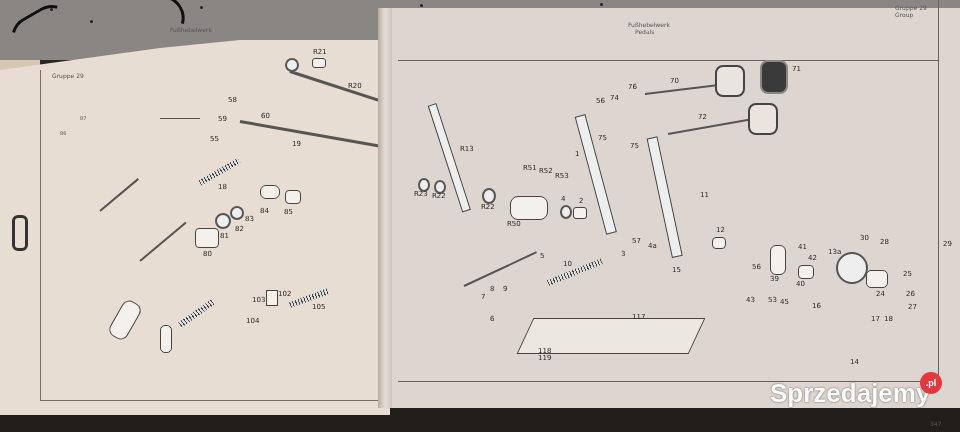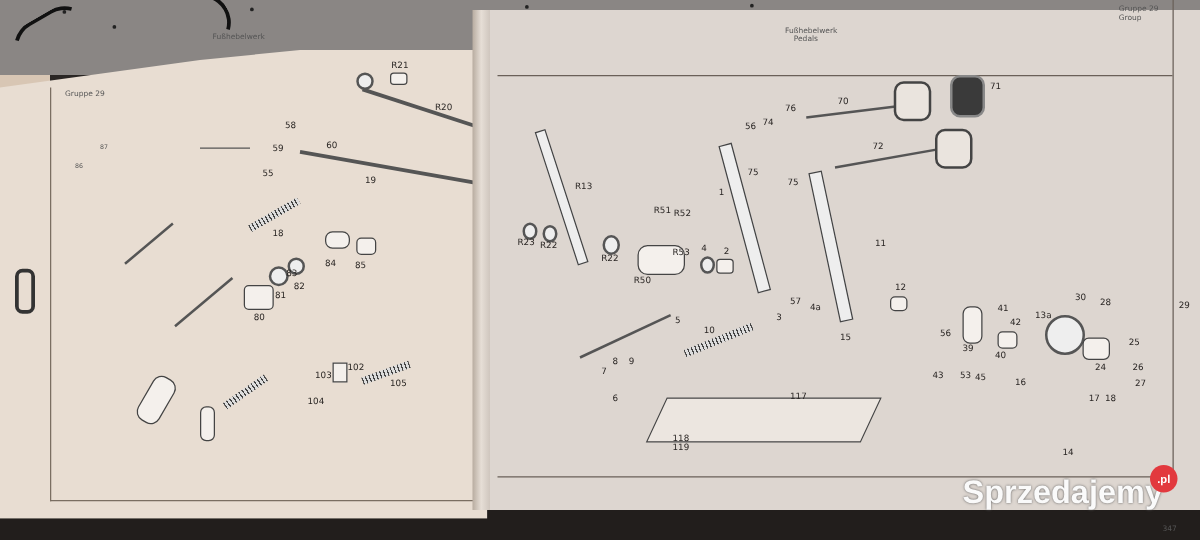--- a/index.html
+++ b/index.html
@@ -62,21 +62,21 @@
 <div class="lbl" style="left:200px;top:96px;margin-left:28px;">58</div>
 <div class="lbl" style="left:218px;top:115px;">59</div>
 <div class="lbl" style="left:225px;top:112px;margin-left:36px;">60</div>
 <div class="lbl" style="left:210px;top:135px;">55</div>
 <div class="part" style="left:195px;top:228px;width:22px;height:18px;border-radius:4px;"></div>
 <div class="lbl" style="left:203px;top:250px;">80</div>
 <div class="ring" style="left:215px;top:213px;width:12px;height:12px;"></div>
 <div class="lbl" style="left:220px;top:232px;">81</div>
 <div class="ring" style="left:230px;top:206px;width:10px;height:10px;"></div>
 <div class="lbl" style="left:235px;top:225px;">82</div>
-<div class="lbl" style="left:229px;top:215px;">83</div>
+<div class="lbl" style="left:245px;top:215px;">83</div>
 <div class="part" style="left:260px;top:185px;width:18px;height:12px;border-radius:6px;"></div>
 <div class="lbl" style="left:260px;top:207px;">84</div>
 <div class="part" style="left:285px;top:190px;width:14px;height:12px;border-radius:4px;"></div>
 <div class="lbl" style="left:284px;top:208px;">85</div>
 <div class="part" style="left:266px;top:290px;width:10px;height:14px;"></div>
 <div class="lbl" style="left:278px;top:290px;">102</div>
 <div class="lbl" style="left:252px;top:296px;">103</div>
 <div class="lbl" style="left:246px;top:317px;">104</div>
 <div class="spring" style="left:290px;top:302px;width:40px;transform:rotate(-20deg);"></div>
 <div class="lbl" style="left:312px;top:303px;">105</div>
@@ -105,21 +105,21 @@
 <div class="ring" style="left:434px;top:180px;width:8px;height:10px;"></div>
 <div class="lbl" style="left:432px;top:192px;">R22</div>
 <div class="ring" style="left:418px;top:178px;width:8px;height:10px;"></div>
 <div class="lbl" style="left:414px;top:190px;">R23</div>
 <div class="ring" style="left:482px;top:188px;width:10px;height:12px;"></div>
 <div class="lbl" style="left:481px;top:203px;">R22</div>
 <div class="part" style="left:510px;top:196px;width:36px;height:22px;border-radius:8px;"></div>
 <div class="lbl" style="left:507px;top:220px;">R50</div>
 <div class="lbl" style="left:523px;top:164px;">R51</div>
 <div class="lbl" style="left:539px;top:167px;">R52</div>
-<div class="lbl" style="left:538px;top:172px;margin-top:26px;">R53</div>
+<div class="lbl" style="left:555px;top:172px;">R53</div>
 
 <div class="rod" style="left:580px;top:110px;width:120px;height:9px;border:1px solid #444;background:#eee;transform:rotate(75deg);"></div>
 <div class="lbl" style="left:575px;top:150px;">1</div>
 <div class="part" style="left:573px;top:207px;width:12px;height:10px;border-radius:3px;"></div>
 <div class="lbl" style="left:579px;top:197px;">2</div>
 <div class="lbl" style="left:621px;top:250px;">3</div>
 <div class="ring" style="left:560px;top:205px;width:8px;height:10px;"></div>
 <div class="lbl" style="left:561px;top:195px;">4</div>
 <div class="lbl" style="left:648px;top:242px;">4a</div>
 <div class="rod" style="left:464px;top:285px;width:80px;height:2px;transform:rotate(-25deg);"></div>

